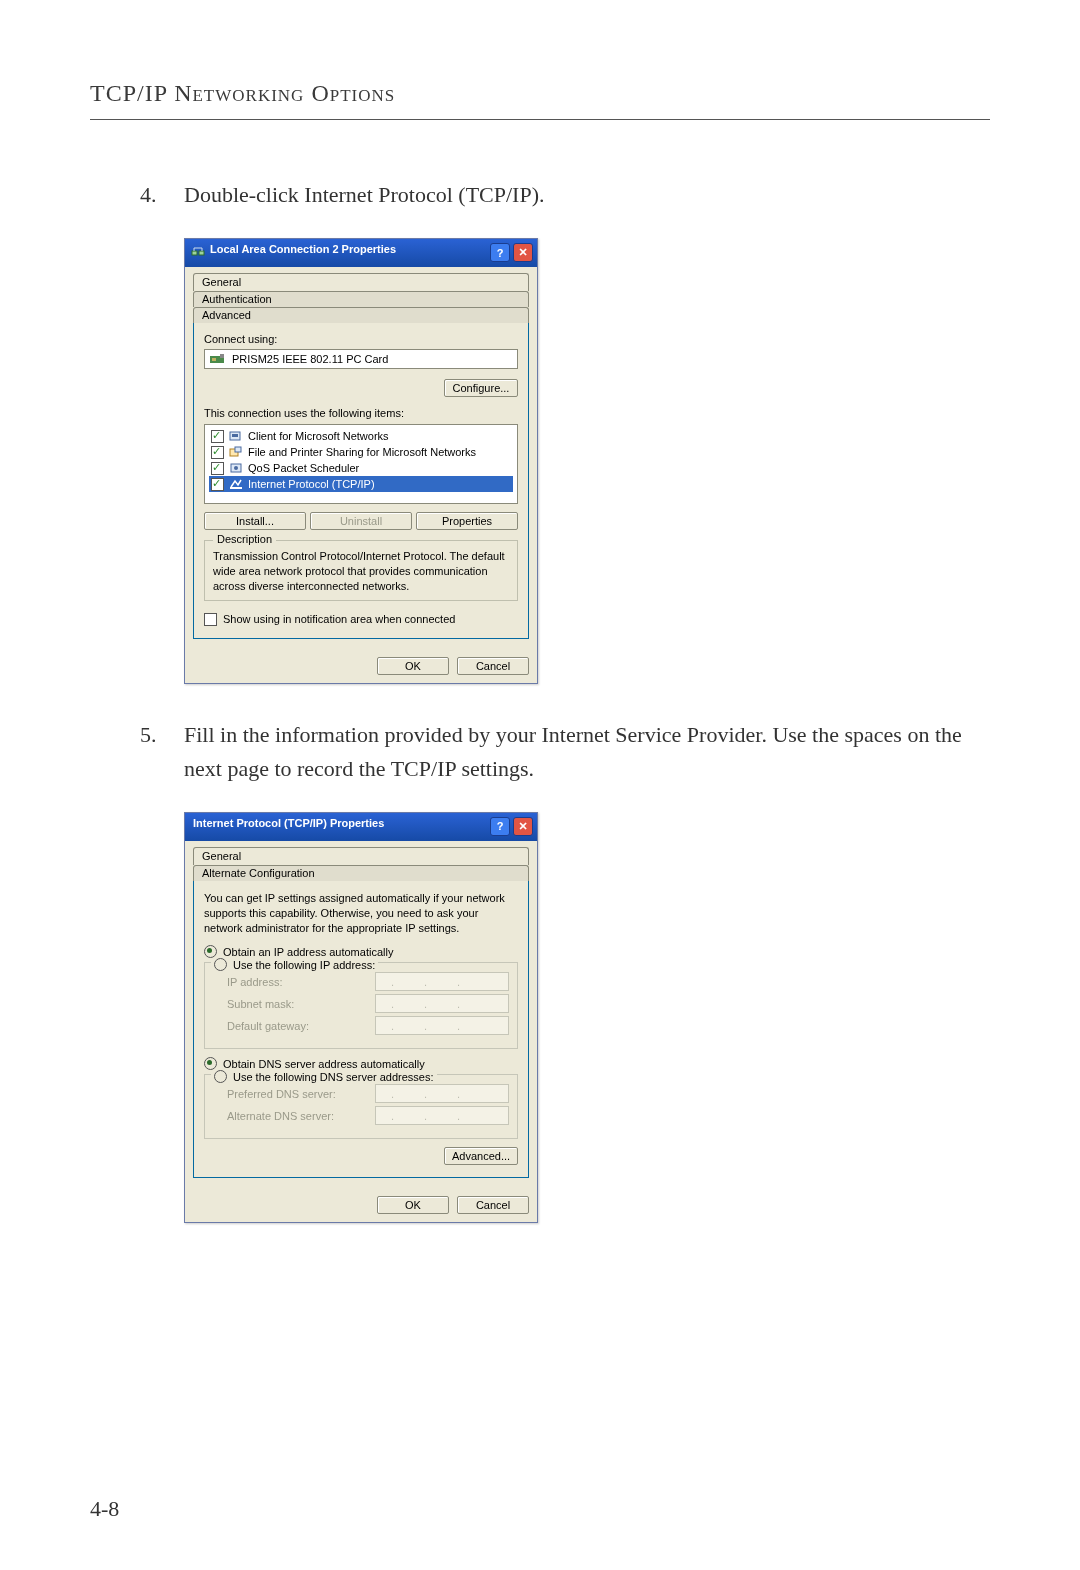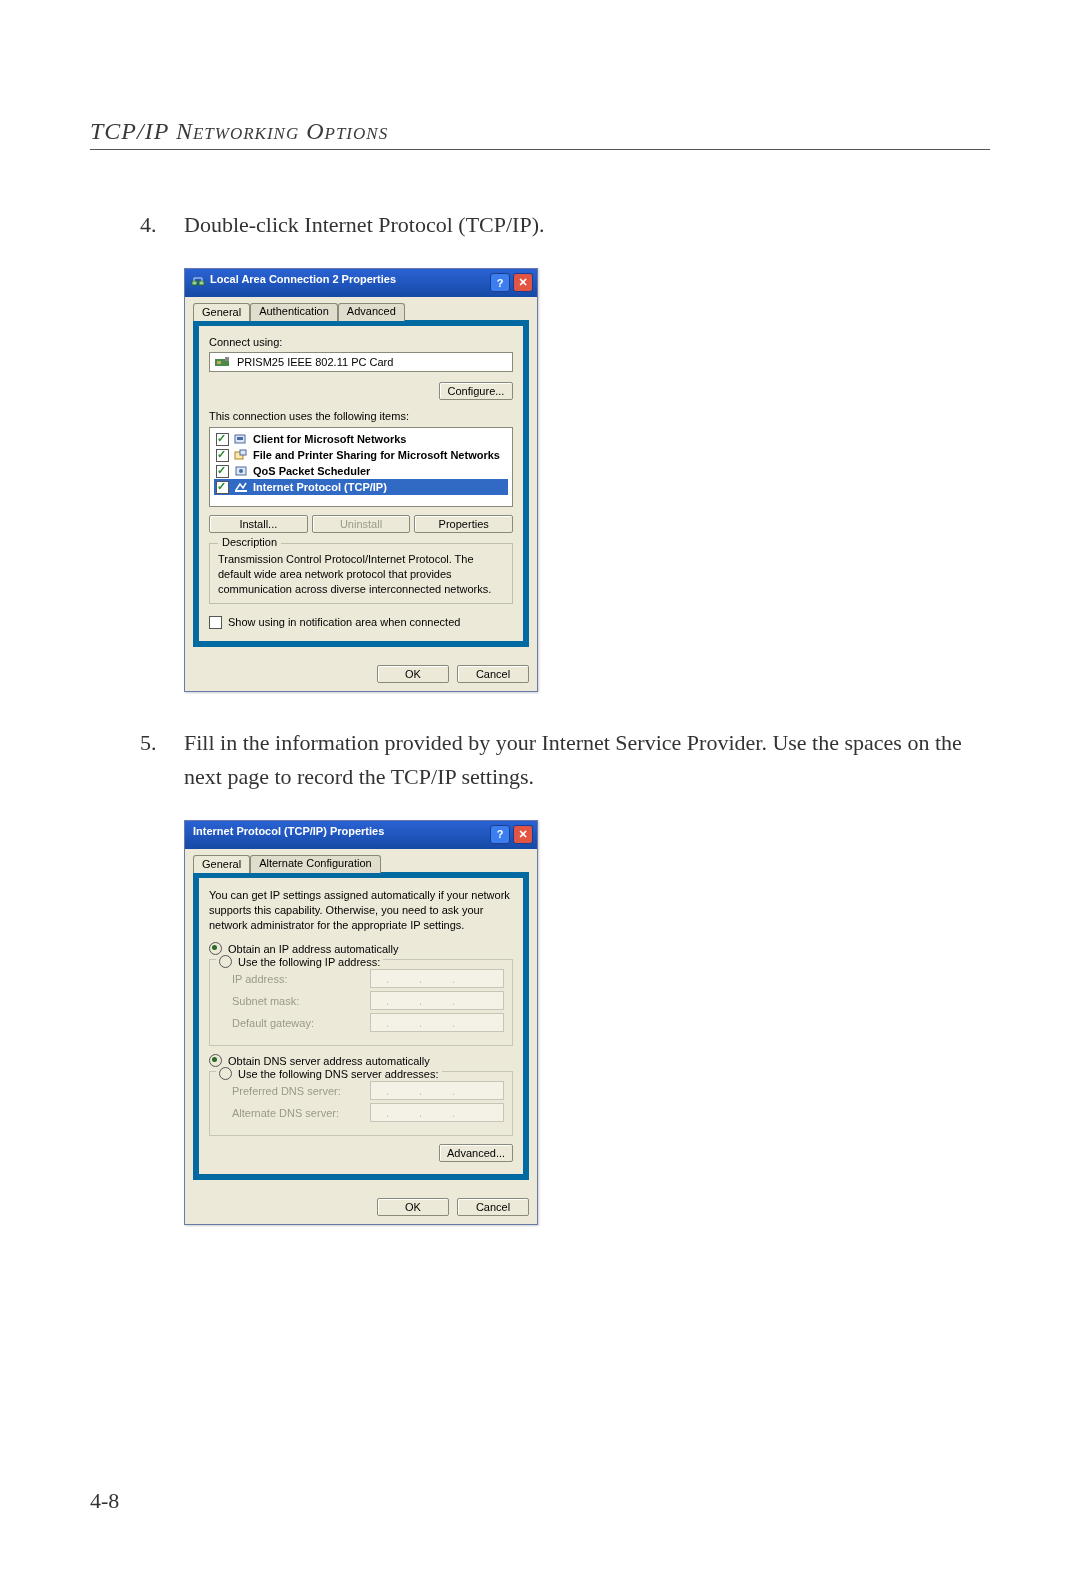--- a/index.html
+++ b/index.html
@@ -13,29 +13,27 @@
     color: #333;
   }
   .page {
     padding: 80px 90px 60px 90px;
     box-sizing: border-box;
     width: 1080px;
     height: 1570px;
     position: relative;
   }
   .header {
-    font-style: italic;
     font-variant: small-caps;
     font-size: 24px;
     letter-spacing: 1px;
     color: #3a3a3a;
     border-bottom: 1px solid #555;
-    padding-bottom: 4px;
+    padding-bottom: 12px;
     margin-bottom: 58px;
-    margin-top: 38px;
   }
   .step {
     display: flex;
     margin-left: 50px;
     margin-bottom: 26px;
     font-size: 22px;
     line-height: 1.55;
   }
   .step-num {
     width: 44px;
@@ -75,33 +73,33 @@
     width:18px; height:17px;
     border:1px solid #1a3d8f;
     border-radius:3px;
     display:flex; align-items:center; justify-content:center;
     font-weight:bold;
     color:#fff;
   }
   .tbtn.help { background:#3c7df0; }
   .tbtn.close { background:#e25544; }
   .dlg-body { padding: 6px 8px 10px 8px; }
-  .tabs { display:flex; margin-bottom:-1px; }
+  .tabs { display:flex; margin-bottom:-1px;flex-direction:column; }
   .tab {
     border:1px solid #8a8a7a;
     border-bottom:none;
     background:#ece9d8;
     padding:2px 8px 3px 8px;
     border-radius:3px 3px 0 0;
     margin-right:0px;
     position:relative;
   }
   .tab.inactive { background:#e0ddcd; top:0; padding-top:1px; padding-bottom:2px; }
   .tab-panel {
-    border:6px solid #0369a1;
+    border:1px solid #0369a1;
     padding:10px 10px 12px 10px;
     background:#ece9d8;
   }
   .lbl { margin-bottom:4px; }
   .field {
     border:1px solid #8a8a7a;
     background:#fff;
     padding:3px 5px;
     display:flex;
     align-items:flex-start;
@@ -124,21 +122,20 @@
     font-size:11px;
   }
   .btn.disabled { color:#9a9a8a; }
   .right { display:flex; justify-content:flex-end; }
   .listbox {
     border:1px solid #8a8a7a;
     background:#fff;
     padding:3px 4px;
     margin:5px 0 8px 0;
     min-height:72px;
-    font-weight:bold;
   }
   .li {
     display:flex;
     align-items:center;
     gap:5px;
     padding:1px 2px;
     line-height:14px;
     white-space:nowrap;
   }
   .li.sel { background:#316ac5; color:#fff; }
@@ -220,21 +217,21 @@
   }
   .fieldset-lbl {
     position:absolute;
     top:-8px; left:6px;
     background:#ece9d8;
     padding:0 3px;
   }
   .page-num {
     position:absolute;
     left:90px;
-    bottom:56px;
+    bottom:48px;
     font-size:22px;
   }
 </style>
 </head>
 <body>
 
 <div class="page">
   <div class="header">TCP/IP Networking Options</div>
 
   <div class="step">

